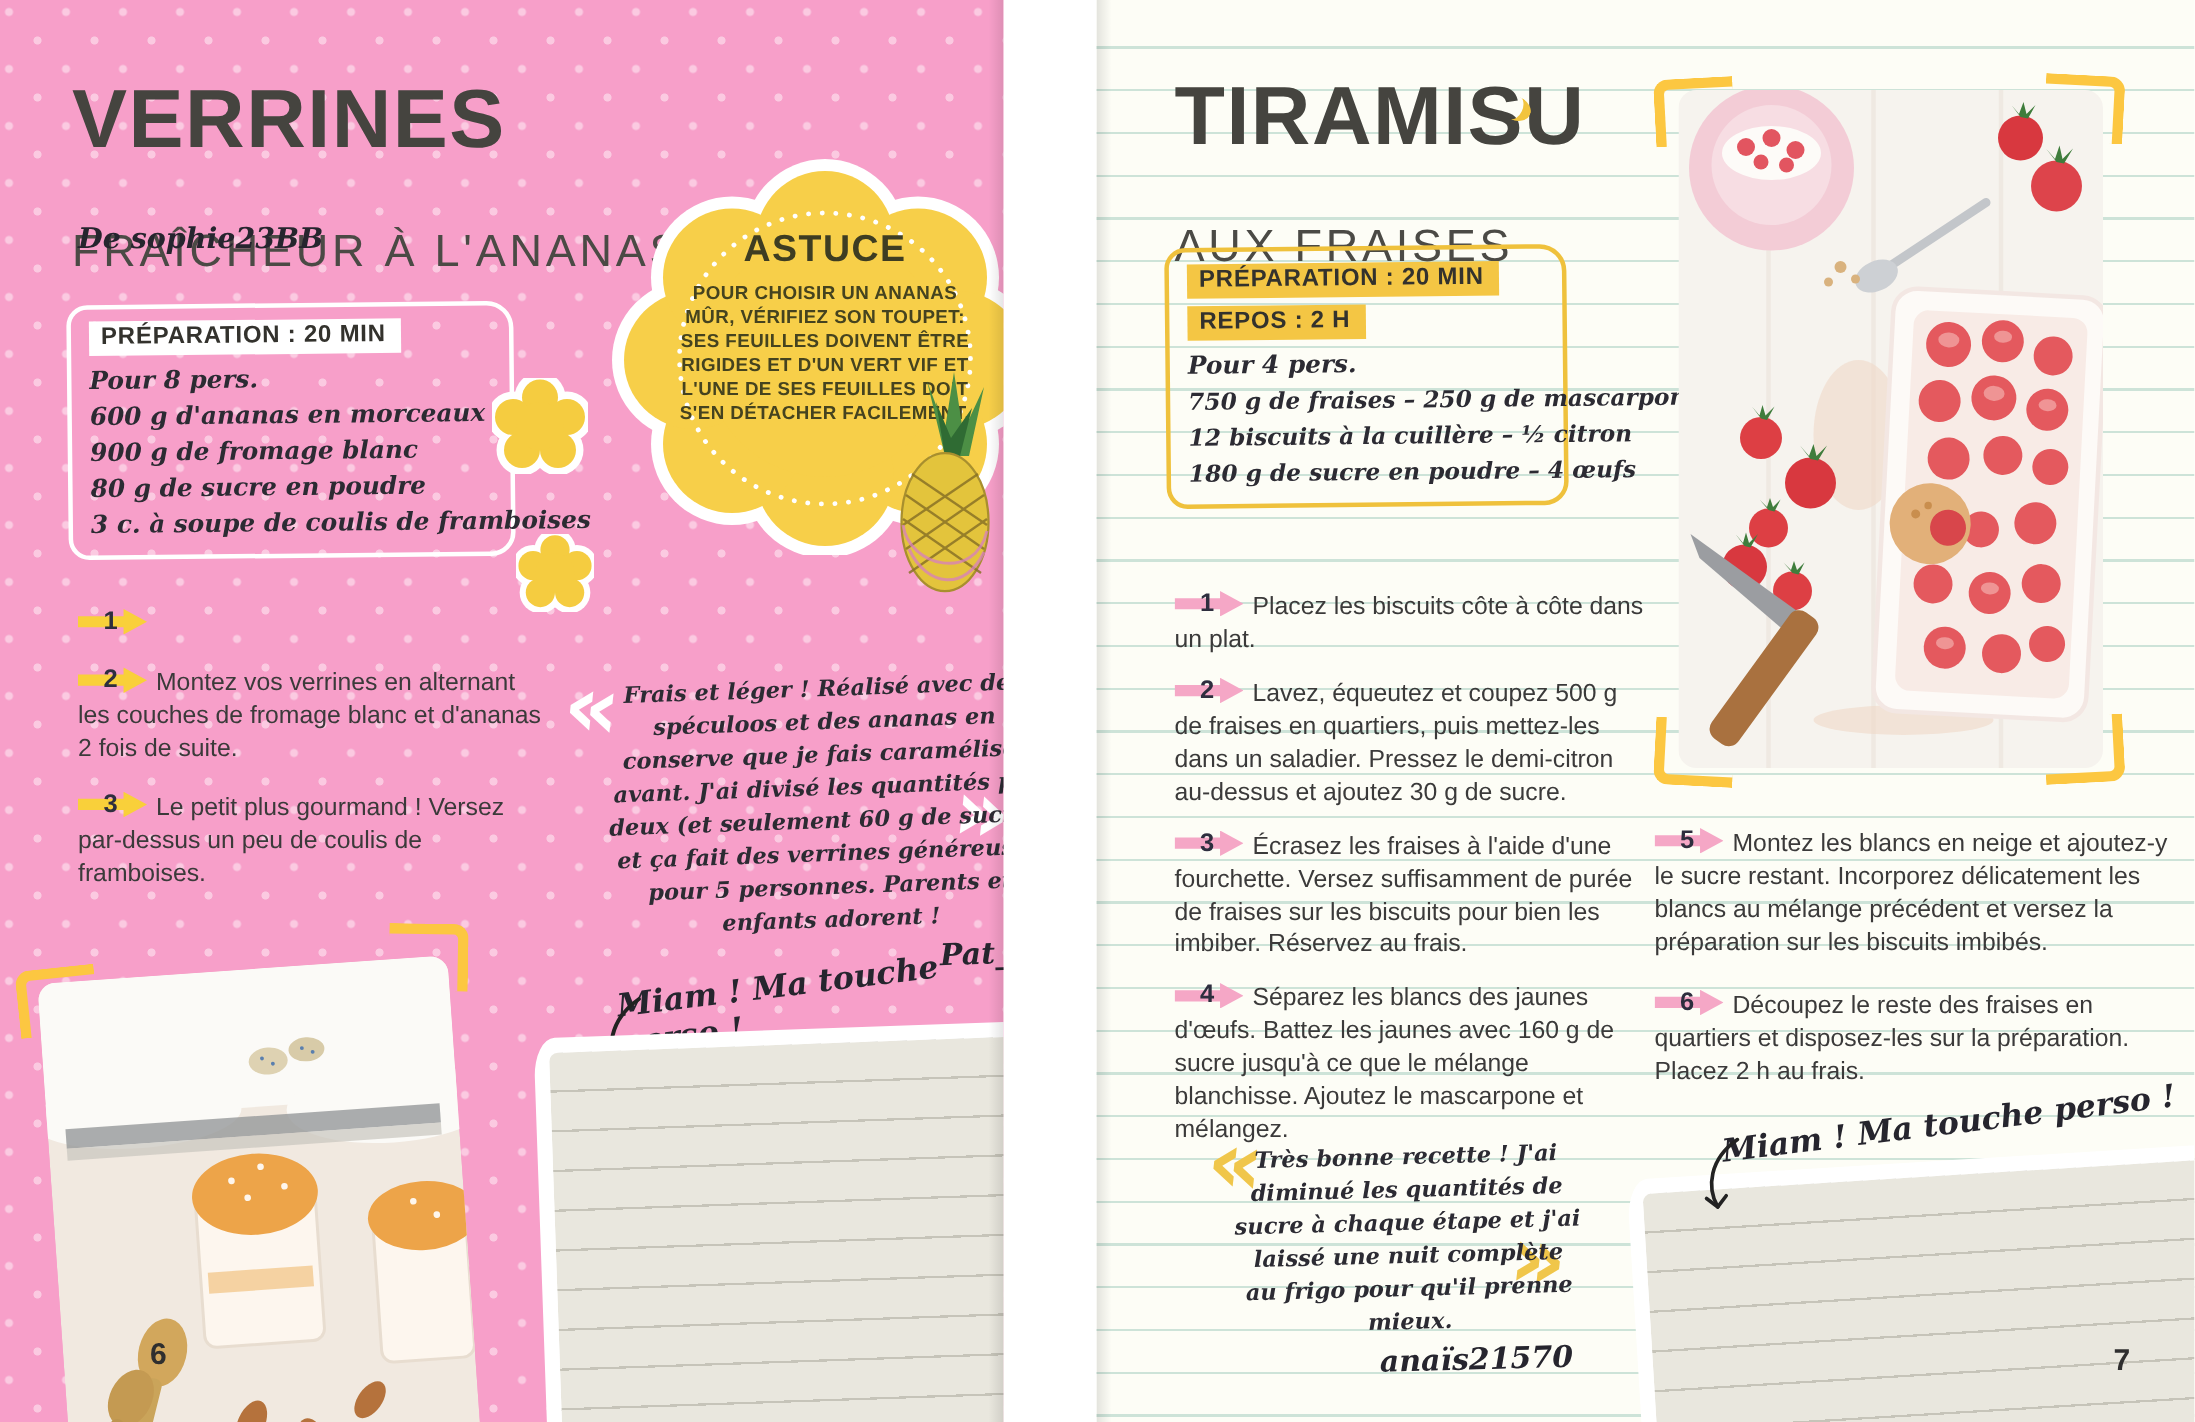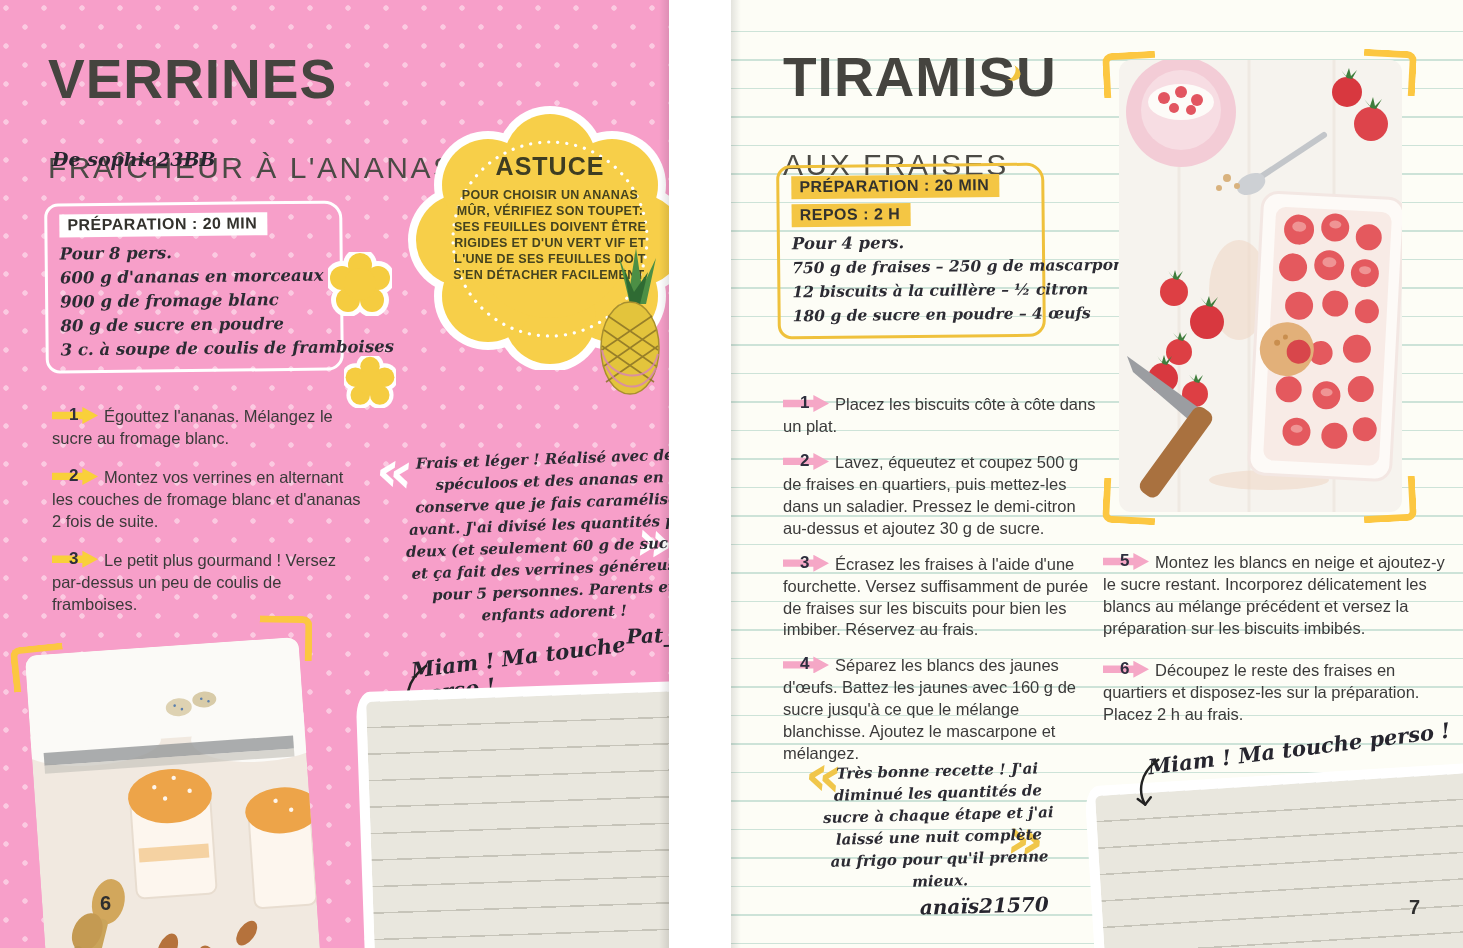--- a/index.html
+++ b/index.html
@@ -174,21 +174,21 @@
         <circle cx="32" cy="13" r="12"></circle>
         <circle cx="50" cy="26" r="12"></circle>
         <circle cx="44" cy="48" r="12"></circle>
         <circle cx="20" cy="48" r="12"></circle>
         <circle cx="14" cy="26" r="12"></circle>
         <circle cx="32" cy="32" r="16"></circle>
       </g>
   </svg>
 
   <div class="abs" style="left:52px;top:406px;width:312px;">
-    <p class="step"><span class="arrow yellow"><b>1</b></span><span>Égouttez l'ananas. Mélangez le sucre au fromage blanc.</span></p>
+    <p class="step"><span class="arrow yellow"><b>1</b></span></p>
     <p class="step"><span class="arrow yellow"><b>2</b></span><span>Montez vos verrines en alternant les couches de fromage blanc et d'ananas 2 fois de suite.</span></p>
     <p class="step"><span class="arrow yellow"><b>3</b></span><span>Le petit plus gourmand ! Versez par-dessus un peu de coulis de framboises.</span></p>
   </div>
 
   <div class="chev white abs" style="left:376px;top:448px;transform:rotate(6deg);">«</div>
   <div class="chev white abs" style="left:636px;top:518px;transform:rotate(6deg);">»</div>
   <div class="hand review abs" style="left:406px;top:448px;width:292px;transform:rotate(-2deg);">
     <span>Frais et léger ! Réalisé avec des spéculoos et des ananas en conserve que je fais caraméliser avant. J'ai divisé les quantités par deux (et seulement 60 g de sucre), et ça fait des verrines généreuses pour 5 personnes. Parents et enfants adorent !</span>
     <span class="script author">Pat_61</span>
   </div>

